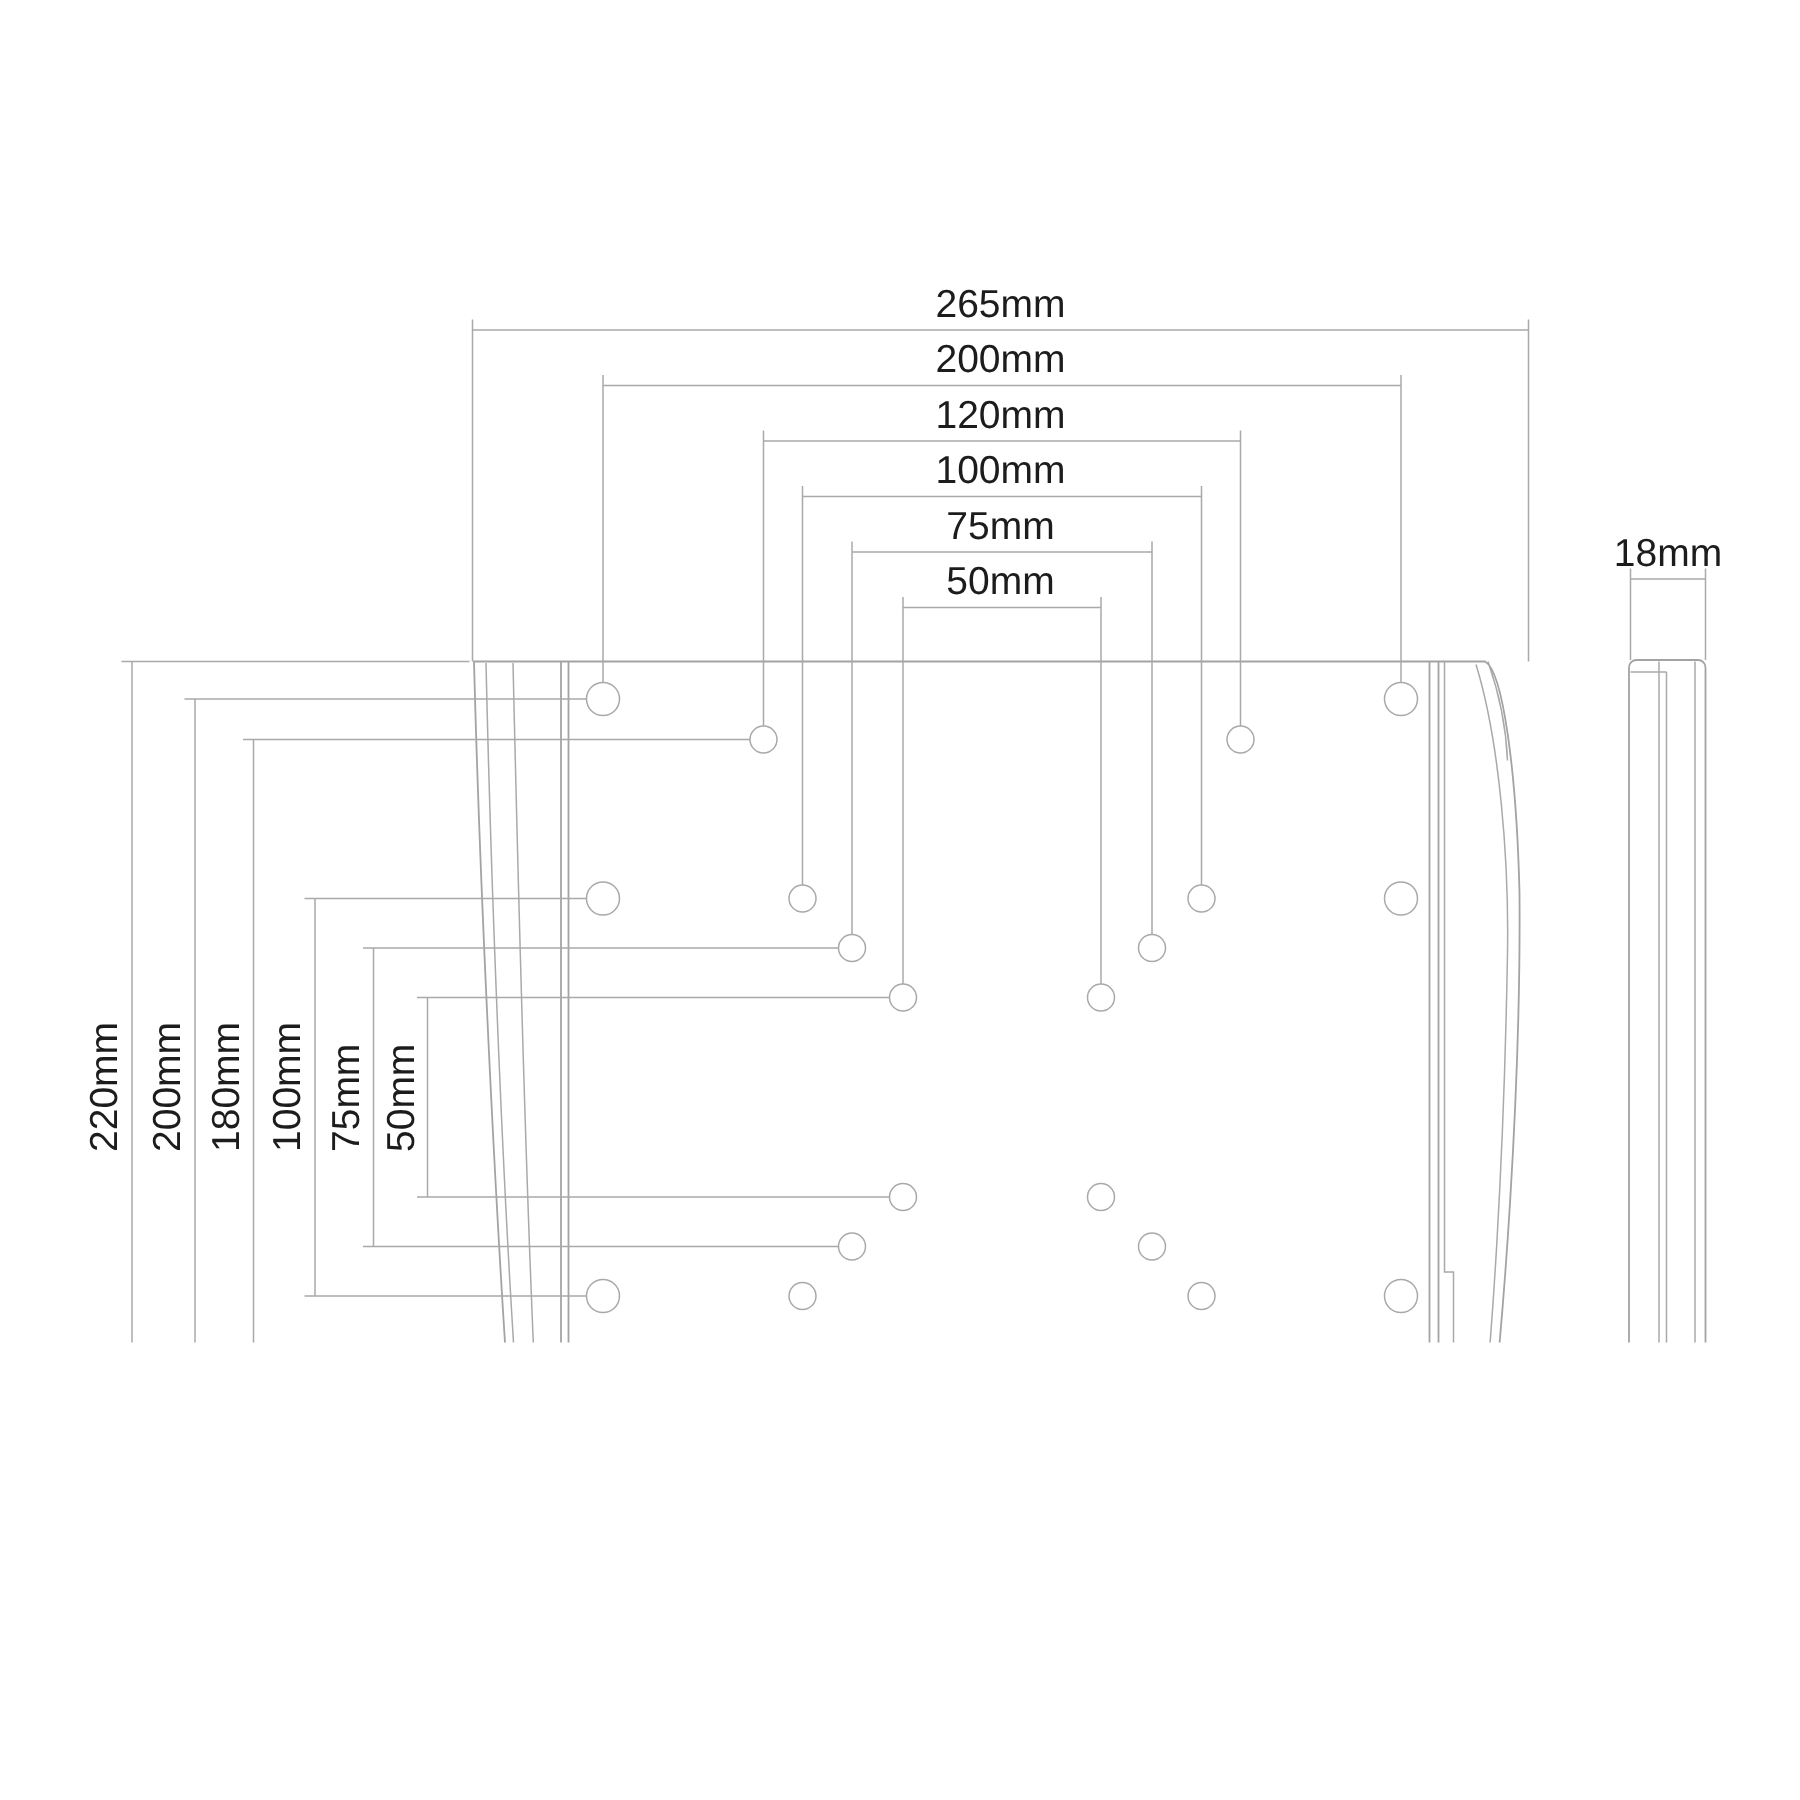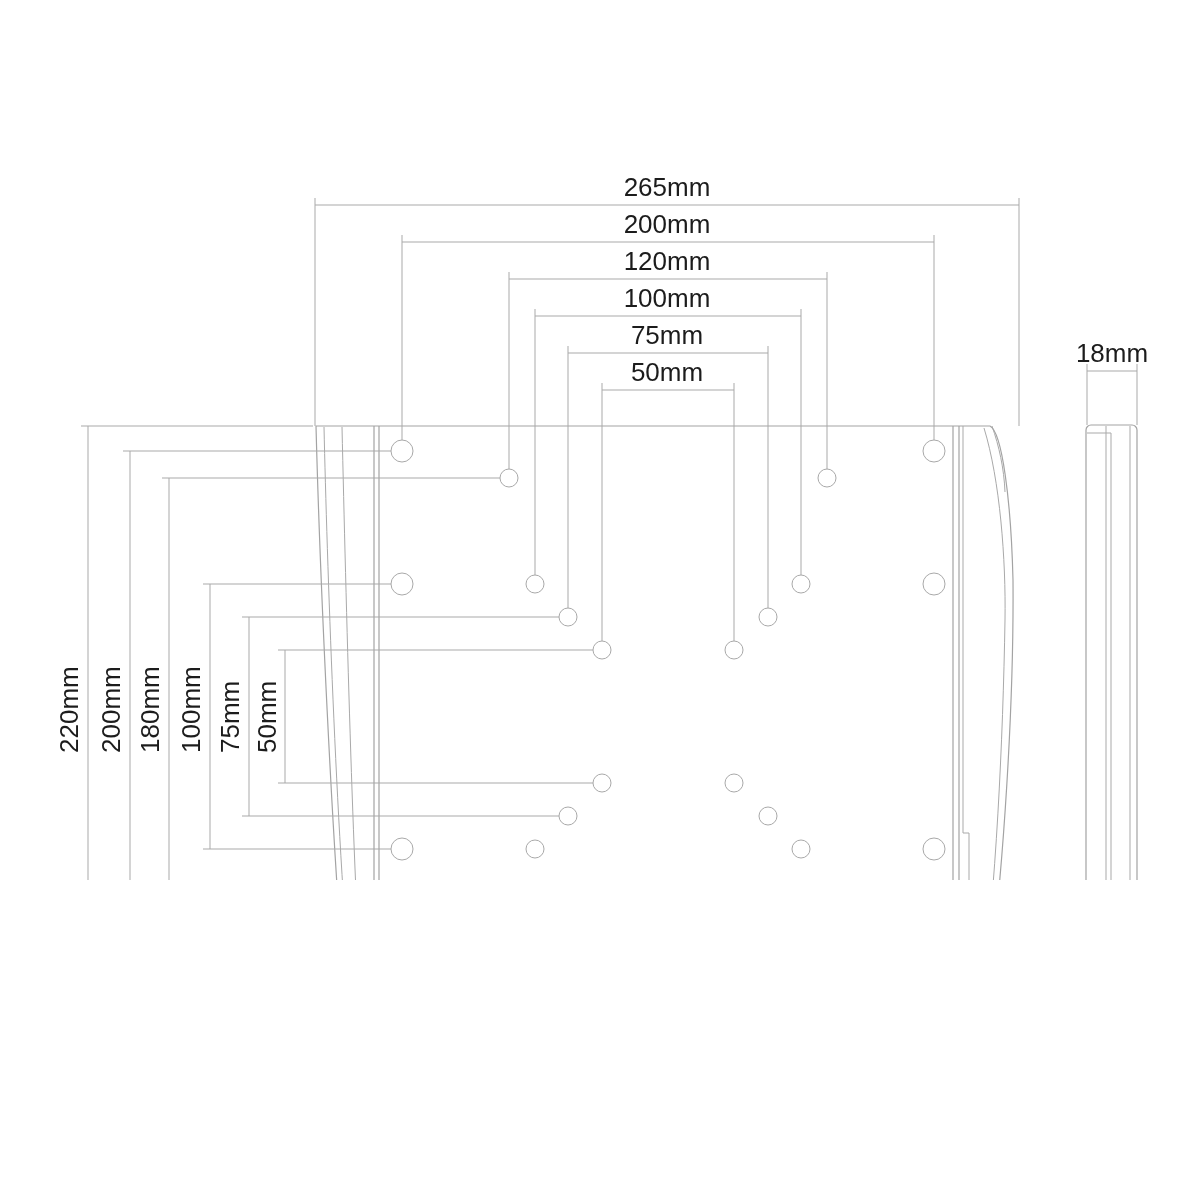--- a/index.html
+++ b/index.html
@@ -6,20 +6,21 @@
     margin: 0;
     padding: 0;
     background: #ffffff;
   }
   .canvas {
     position: relative;
     width: 1200px;
     height: 880px;
     background: #ffffff;
     font-family: "Liberation Sans", "DejaVu Sans", sans-serif;
+    margin-top: 15px;
   }
   svg text {
     font-family: "Liberation Sans", "DejaVu Sans", sans-serif;
     font-size: 26px;
     fill: #1c1c1c;
   }
   .thin  { stroke: #a9a9a9; stroke-width: 1;   fill: none; }
   .plate { stroke: #a3a3a3; stroke-width: 1.2; fill: none; }
 </style>
 </head>

